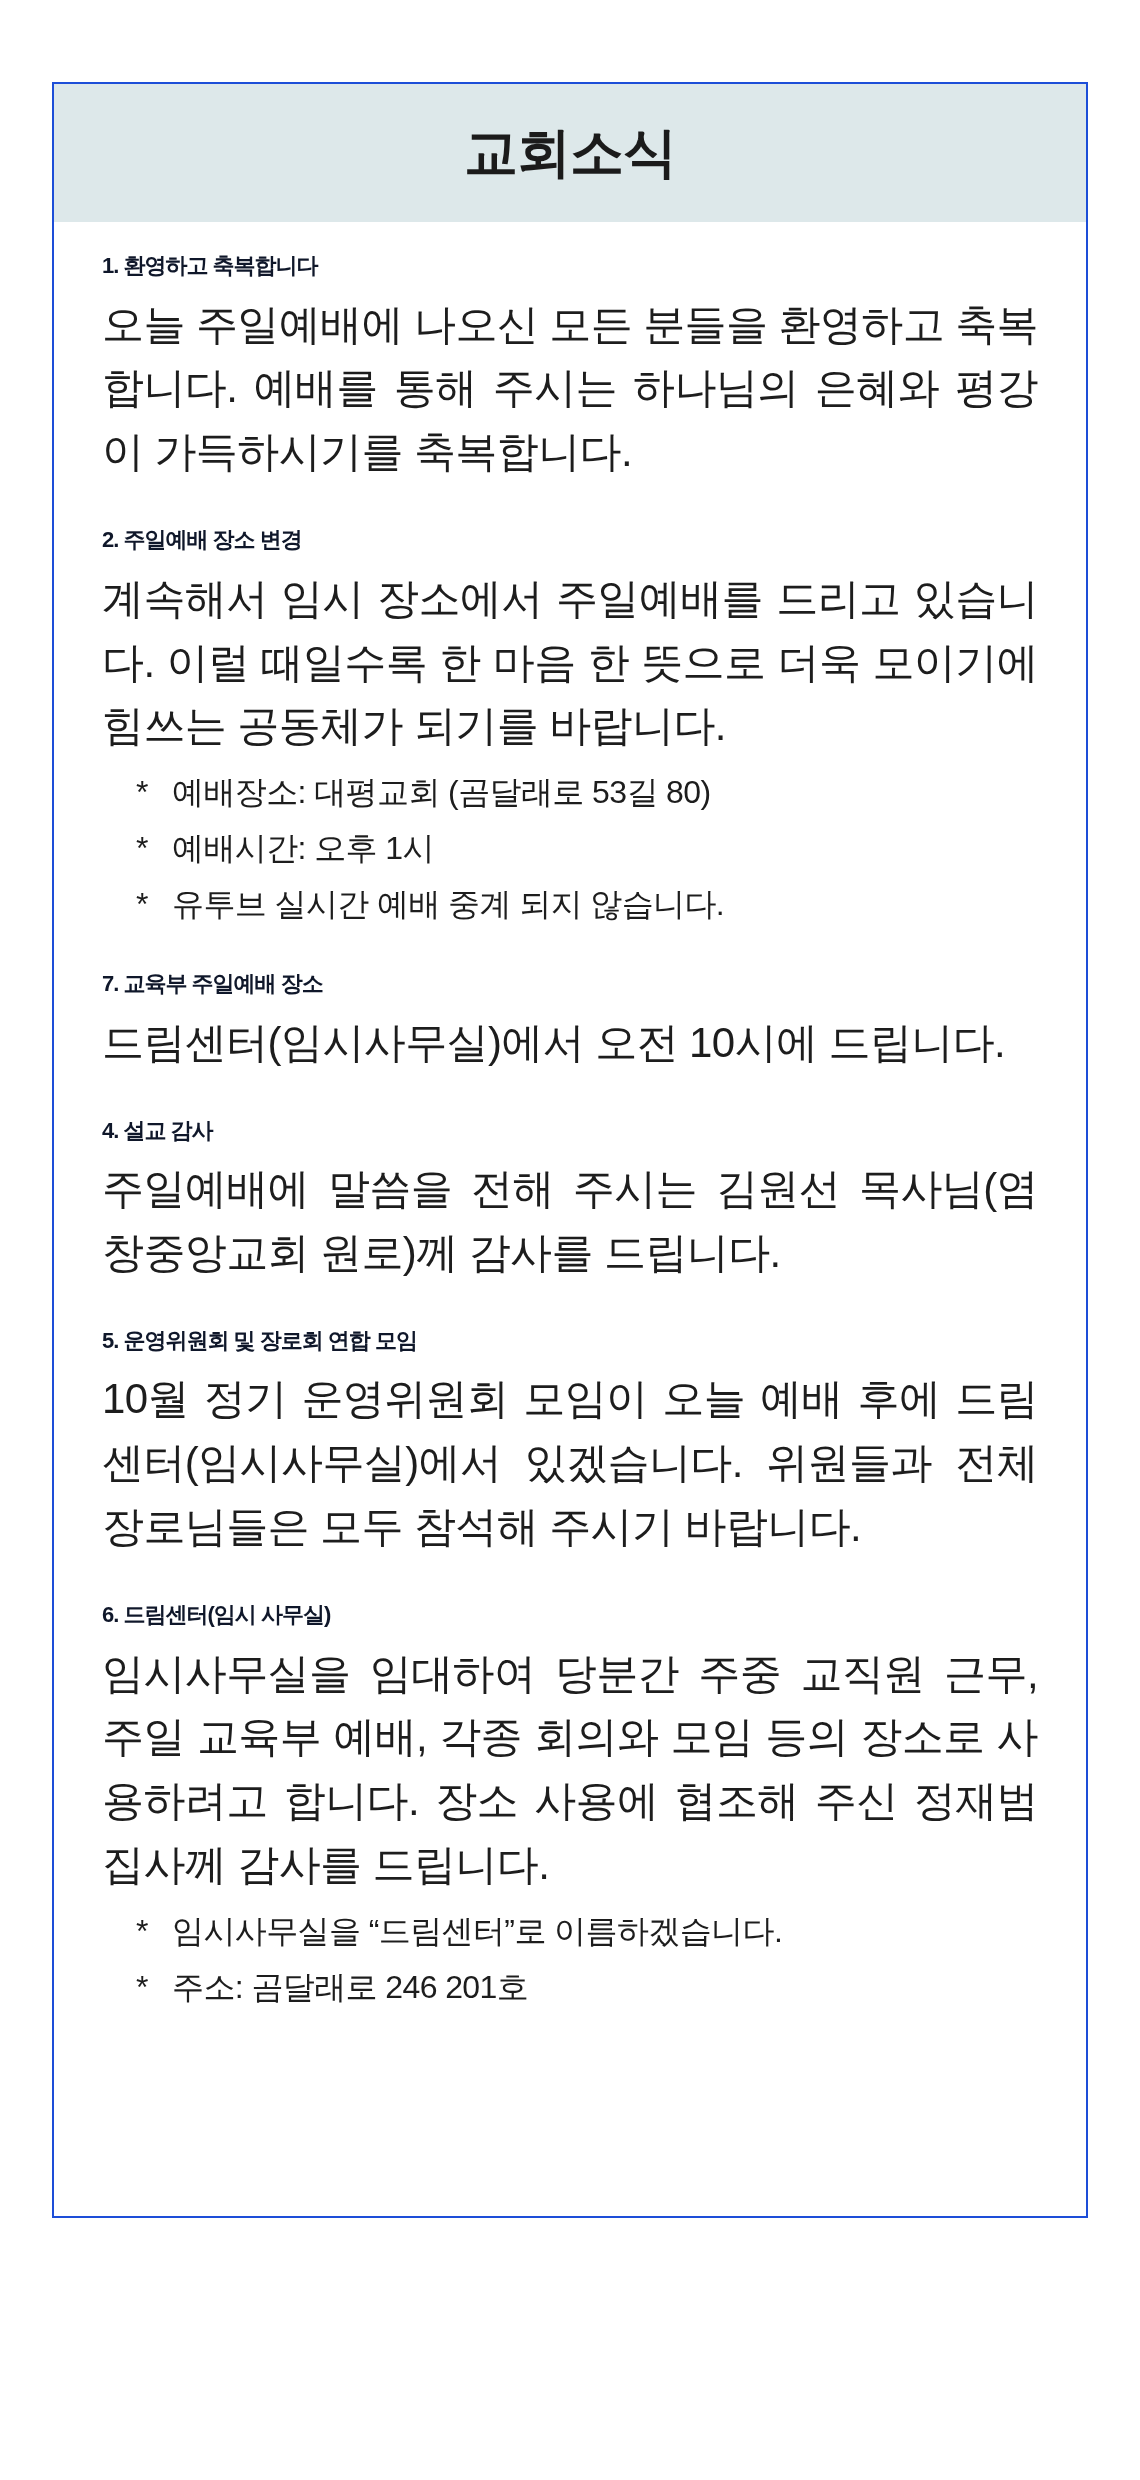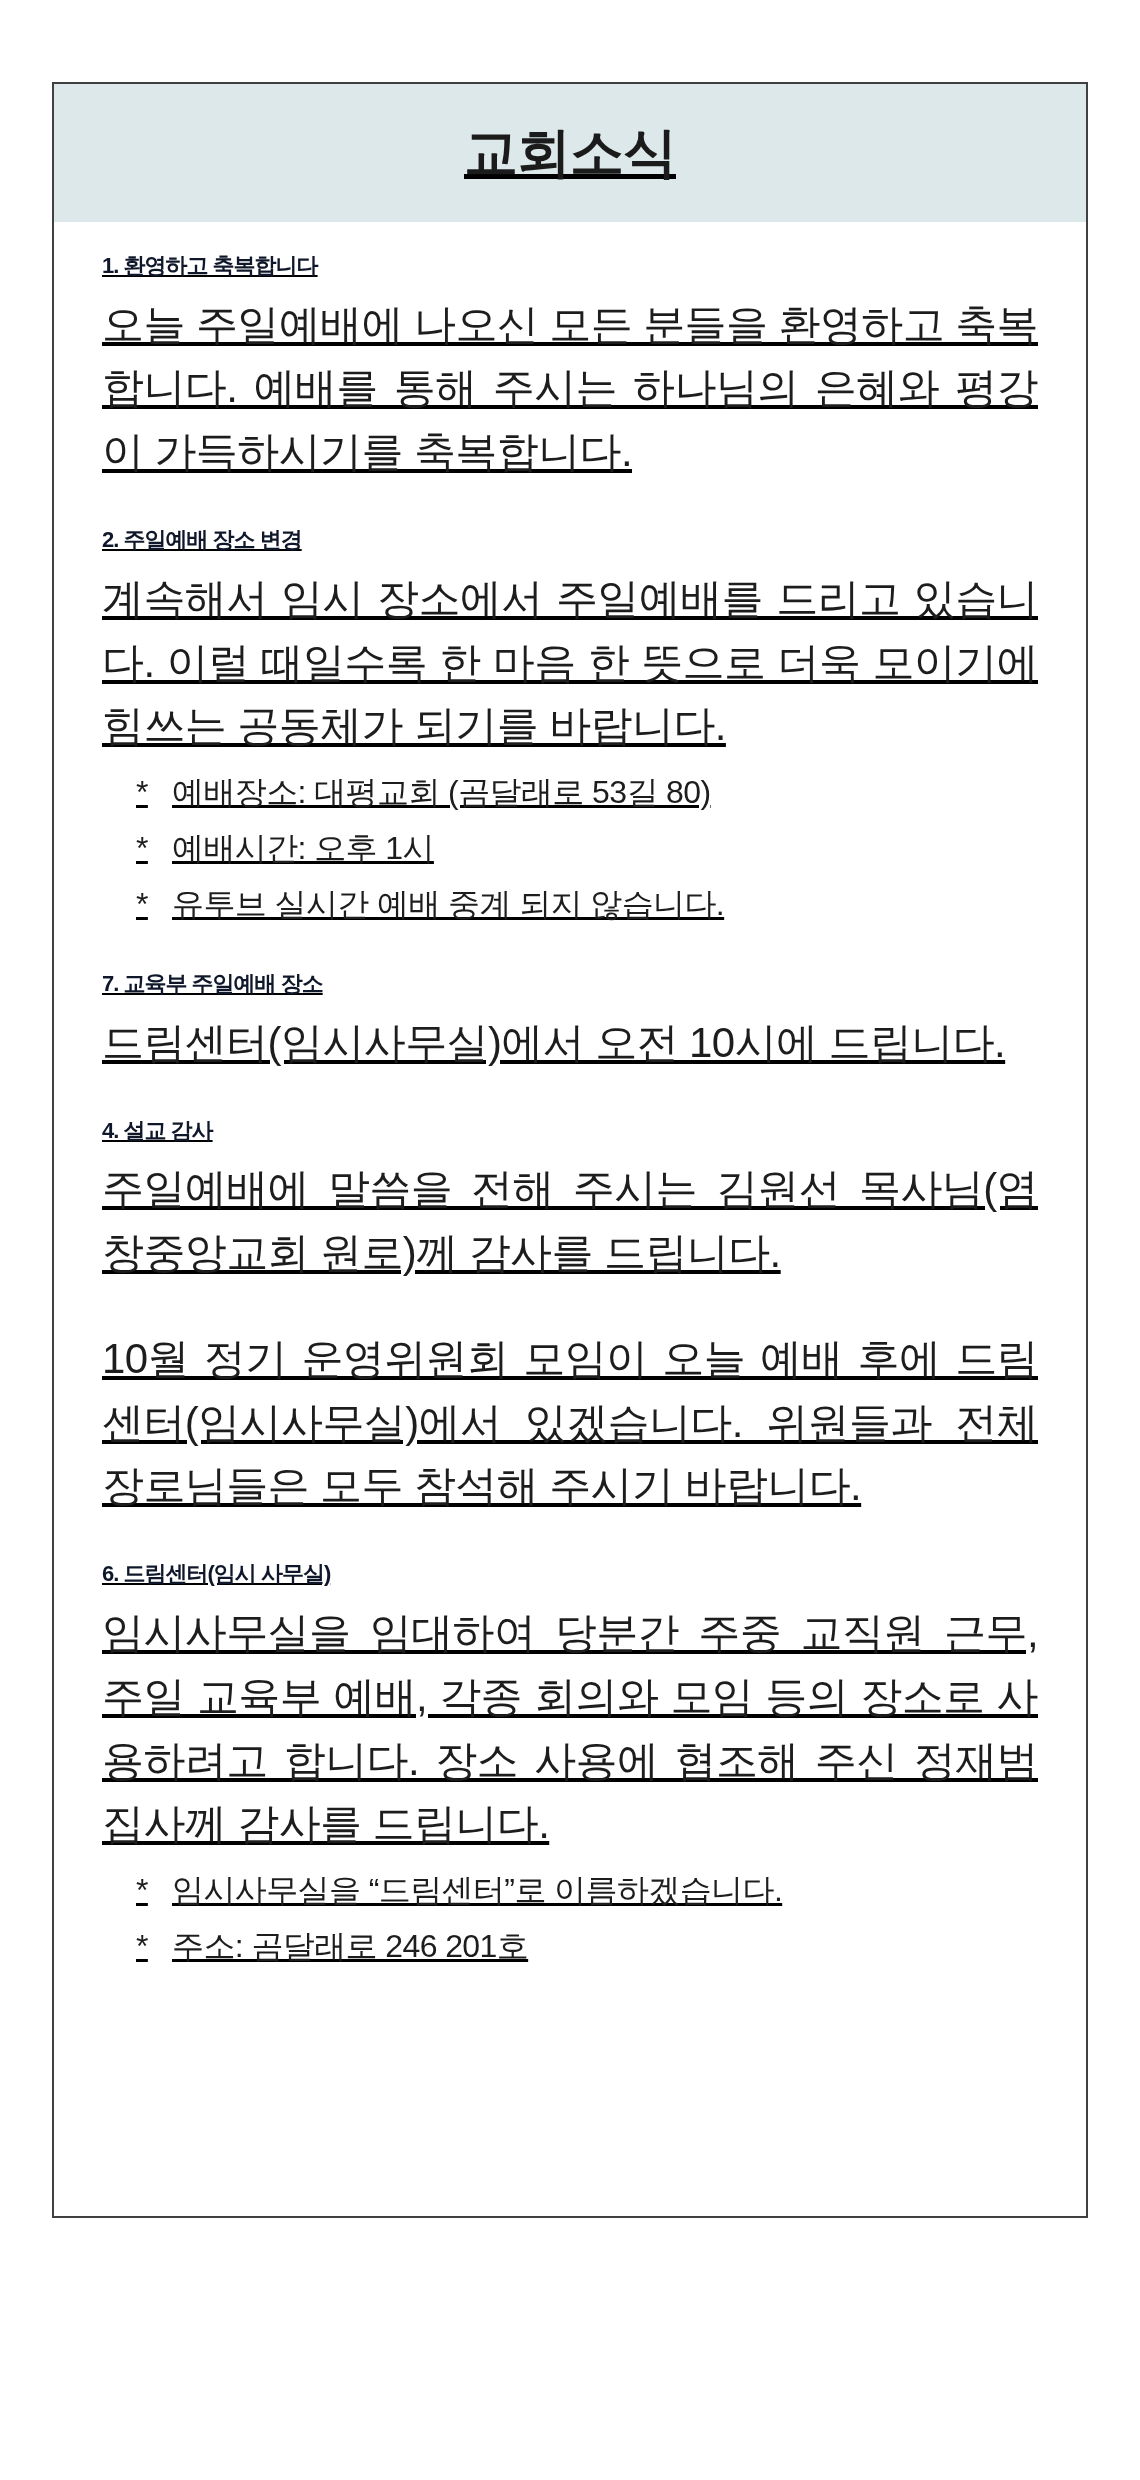--- a/index.html
+++ b/index.html
@@ -19,23 +19,22 @@
     height: 2480px;
     box-sizing: border-box;
   }
   .card {
     position: absolute;
     left: 52px;
     top: 82px;
     width: 1036px;
     height: 2136px;
     box-sizing: border-box;
-    border: 2px solid #404040;
+    border: 2px solid #1d4ed8;
     background: #ffffff;
-    text-decoration: underline;
   }
   .card-header {
     background: #dde8ea;
     height: 138px;
     display: flex;
     align-items: center;
     justify-content: center;
     box-sizing: border-box;
   }
   .card-title {
@@ -129,20 +128,21 @@
         </div>
         <div class="section">
           <div class="section-heading">7. 교육부 주일예배 장소</div>
           <p class="section-para">드림센터(임시사무실)에서 오전 10시에 드립니다.</p>
         </div>
         <div class="section">
           <div class="section-heading">4. 설교 감사</div>
           <p class="section-para">주일예배에 말씀을 전해 주시는 김원선 목사님(염창중앙교회 원로)께 감사를 드립니다.</p>
         </div>
         <div class="section">
+          <div class="section-heading">5. 운영위원회 및 장로회 연합 모임</div>
           <p class="section-para">10월 정기 운영위원회 모임이 오늘 예배 후에 드림센터(임시사무실)에서 있겠습니다. 위원들과 전체 장로님들은 모두 참석해 주시기 바랍니다.</p>
         </div>
         <div class="section">
           <div class="section-heading">6. 드림센터(임시 사무실)</div>
           <p class="section-para">임시사무실을 임대하여 당분간 주중 교직원 근무, 주일 교육부 예배, 각종 회의와 모임 등의 장소로 사용하려고 합니다. 장소 사용에 협조해 주신 정재범 집사께 감사를 드립니다.</p>
           <ul class="bullet-list">
             <li class="bullet-item">
               <span class="bullet-mark">*</span>
               <span class="bullet-text">임시사무실을 “드림센터”로 이름하겠습니다.</span>
             </li>

